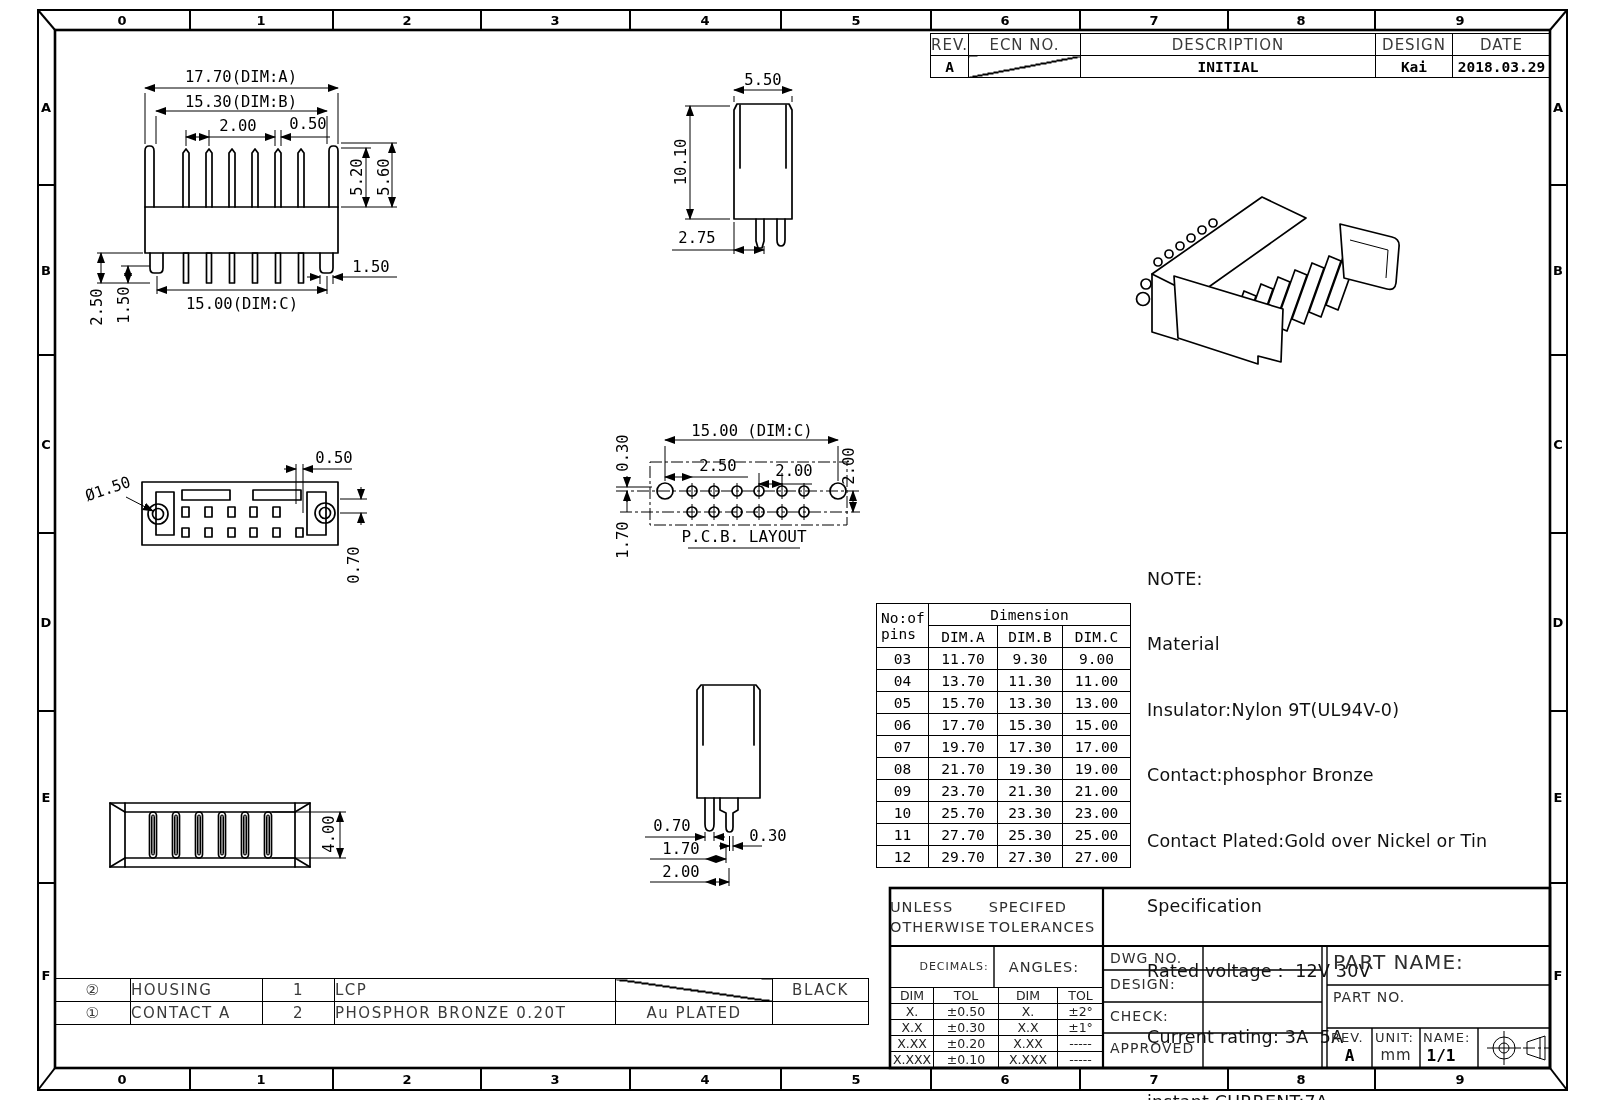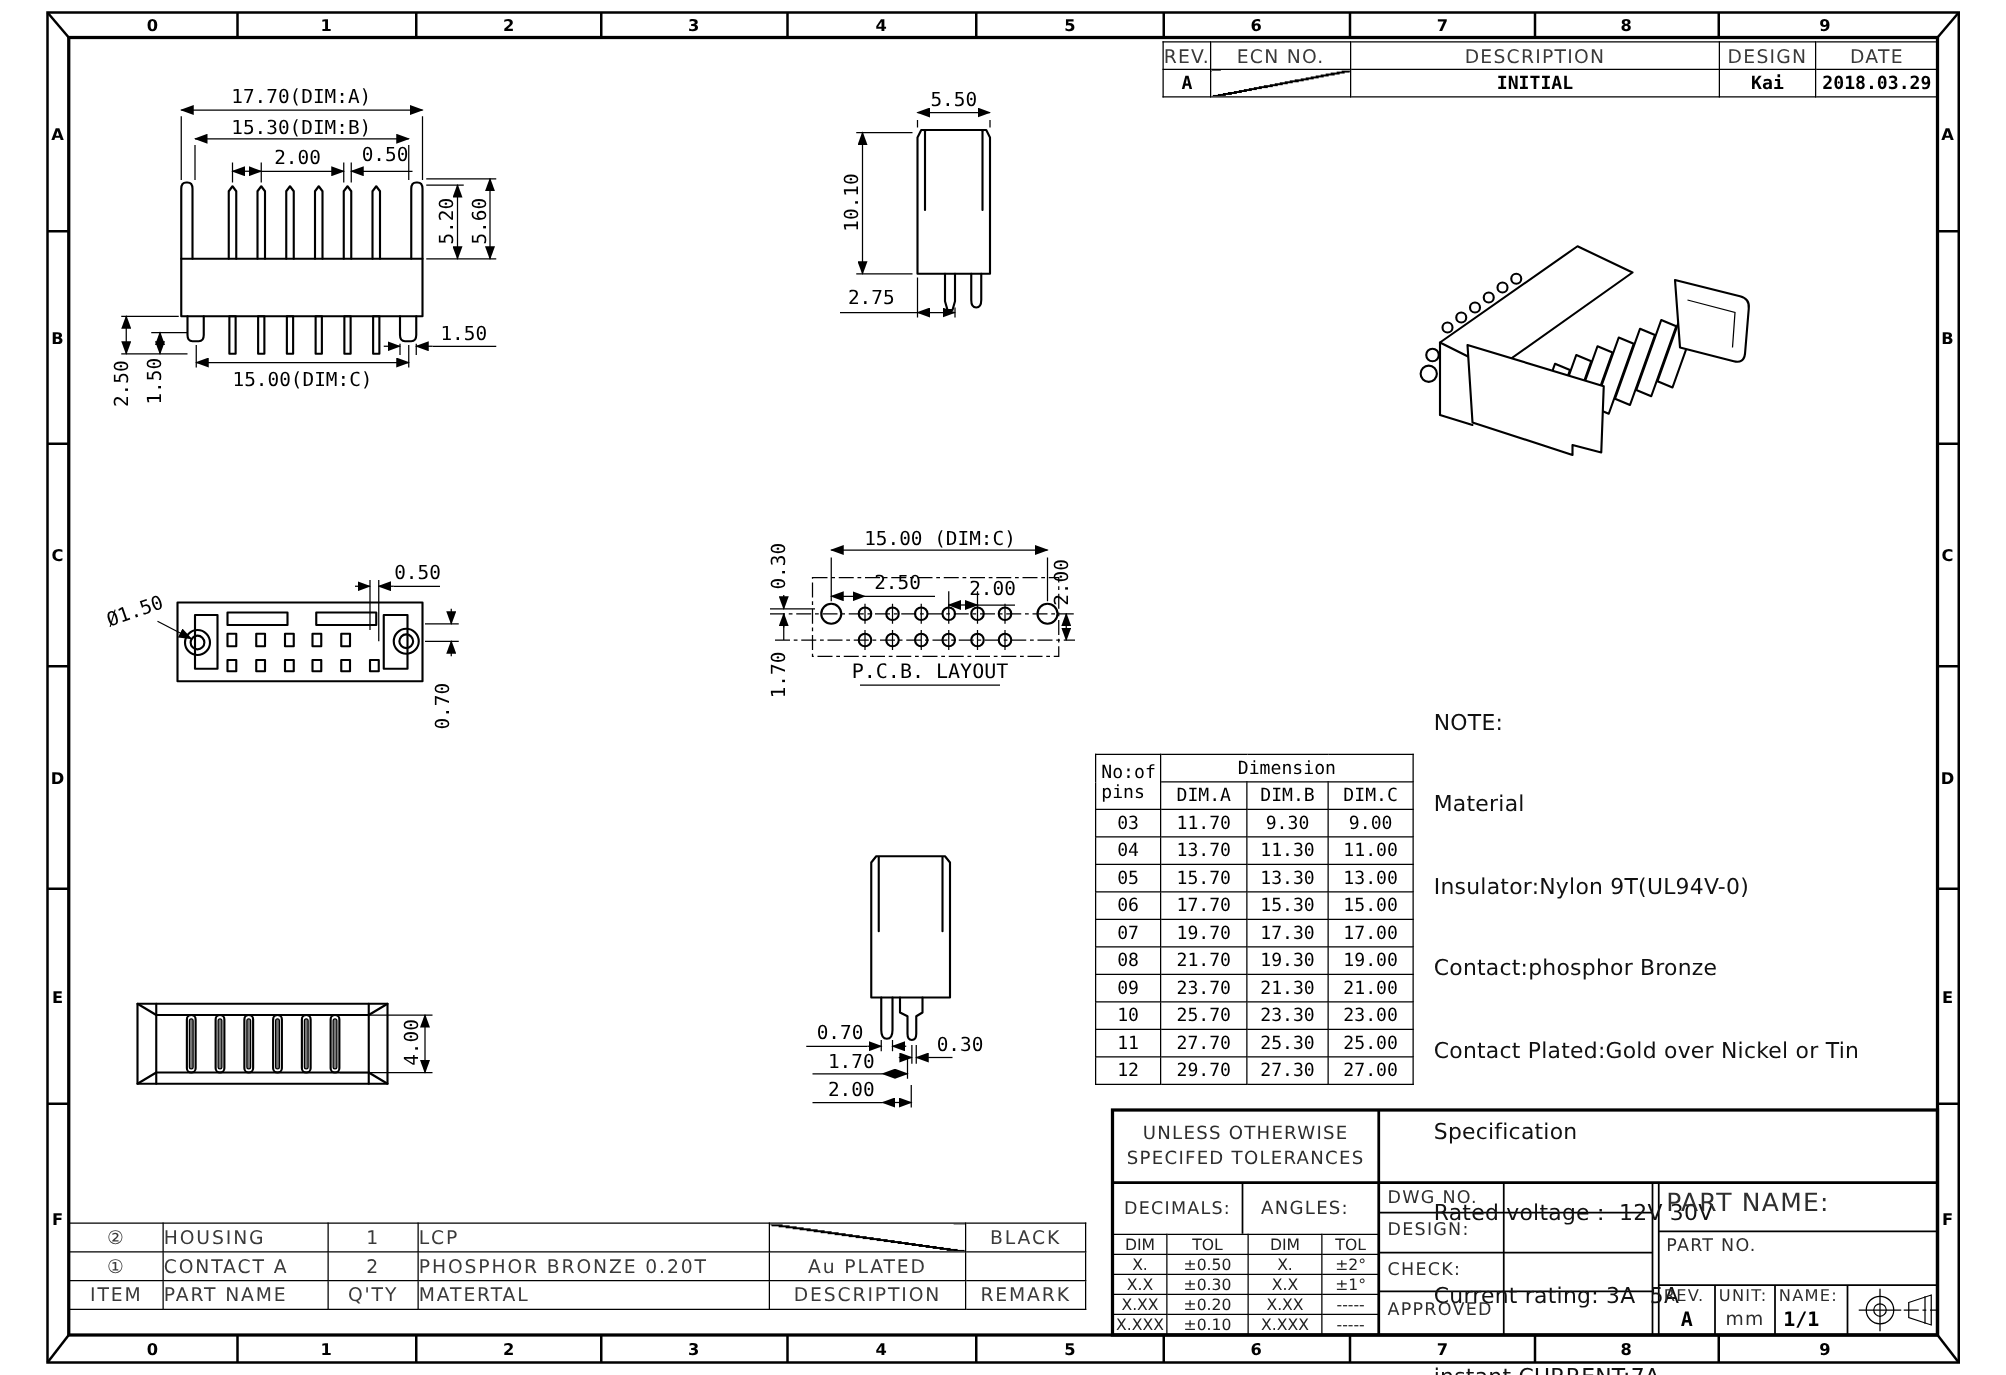--- a/index.html
+++ b/index.html
@@ -29,21 +29,21 @@
   .parts td.c{text-align:center;padding-left:0;}
   .parts td.diag{background-image:linear-gradient(to top right,transparent calc(50% - 1px),#000 calc(50% - 1px),#000 calc(50% + 1px),transparent calc(50% + 1px));}
   .tol td{height:14.6px;text-align:center;font-family:"DejaVu Sans",sans-serif;font-size:12.5px;color:#222;}
   .abs{position:absolute;}
   .lbl{position:absolute;font-family:"DejaVu Sans",sans-serif;color:#2e2e2e;letter-spacing:1px;}
   .notes{position:absolute;left:1147px;top:527px;font-family:"DejaVu Sans",sans-serif;
          font-size:17.5px;color:#111;white-space:pre;letter-spacing:0.2px;}
   .notes div{height:25.4px;line-height:25.4px;}
   .company{position:absolute;left:1103px;top:888px;width:447px;height:58px;display:flex;align-items:center;justify-content:center;
            font-family:sans-serif;font-size:30px;font-weight:bold;letter-spacing:3px;color:#000;}
-  .tolttl{position:absolute;left:890px;top:888px;width:213px;height:58px;display:flex;flex-direction:column;align-items:center;justify-content:center;
+  .tolttl{position:absolute;left:890px;top:888px;width:213px;height:58px;display:flex;flex-direction:row;align-items:center;justify-content:center;
           font-family:"DejaVu Sans",sans-serif;font-size:14.5px;color:#2e2e2e;letter-spacing:1px;line-height:20px;}
   .cellmid{display:flex;align-items:center;justify-content:center;}
   .val-b{font-weight:bold;font-size:16px;text-align:center;font-family:"DejaVu Sans Mono",monospace;color:#000;}
 </style>
 </head>
 <body>
 
 <div id="sheet">
 
 <svg width="1605" height="1100" viewBox="0 0 1605 1100">
@@ -563,36 +563,28 @@
     <td class="c">BLACK</td>
   </tr>
   <tr>
     <td class="c">①</td>
     <td>CONTACT A</td>
     <td class="c">2</td>
     <td>PHOSPHOR BRONZE 0.20T</td>
     <td class="c">Au PLATED</td>
     <td class="c"></td>
   </tr>
-  <tr>
-    <td class="c">ITEM</td>
-    <td>PART NAME</td>
-    <td class="c">Q'TY</td>
-    <td>MATERTAL</td>
-    <td class="c">DESCRIPTION</td>
-    <td class="c">REMARK</td>
-  </tr>
 </tbody>
     </table>
 
 <div class="tolttl">
   <div>UNLESS OTHERWISE</div>
   <div>SPECIFED TOLERANCES</div>
 </div>
-<div class="lbl cellmid" style="left:890px;top:946px;width:104px;height:41px;font-size:14px;">DECIMALS:</div>
+<div class="lbl cellmid" style="left:890px;top:946px;width:104px;height:41px;font-size:11px;padding-left:12px;">DECIMALS:</div>
 <div class="lbl cellmid" style="left:996px;top:946px;width:96px;height:41px;font-size:14.5px;">ANGLES:</div>
 
 <table class="t tol" style="left:890px;top:987px;width:213px;">
   <colgroup>
         <col style="width:43px">
         <col style="width:65px">
         <col style="width:59px">
         <col style="width:46px">
       </colgroup>
   <tbody>

